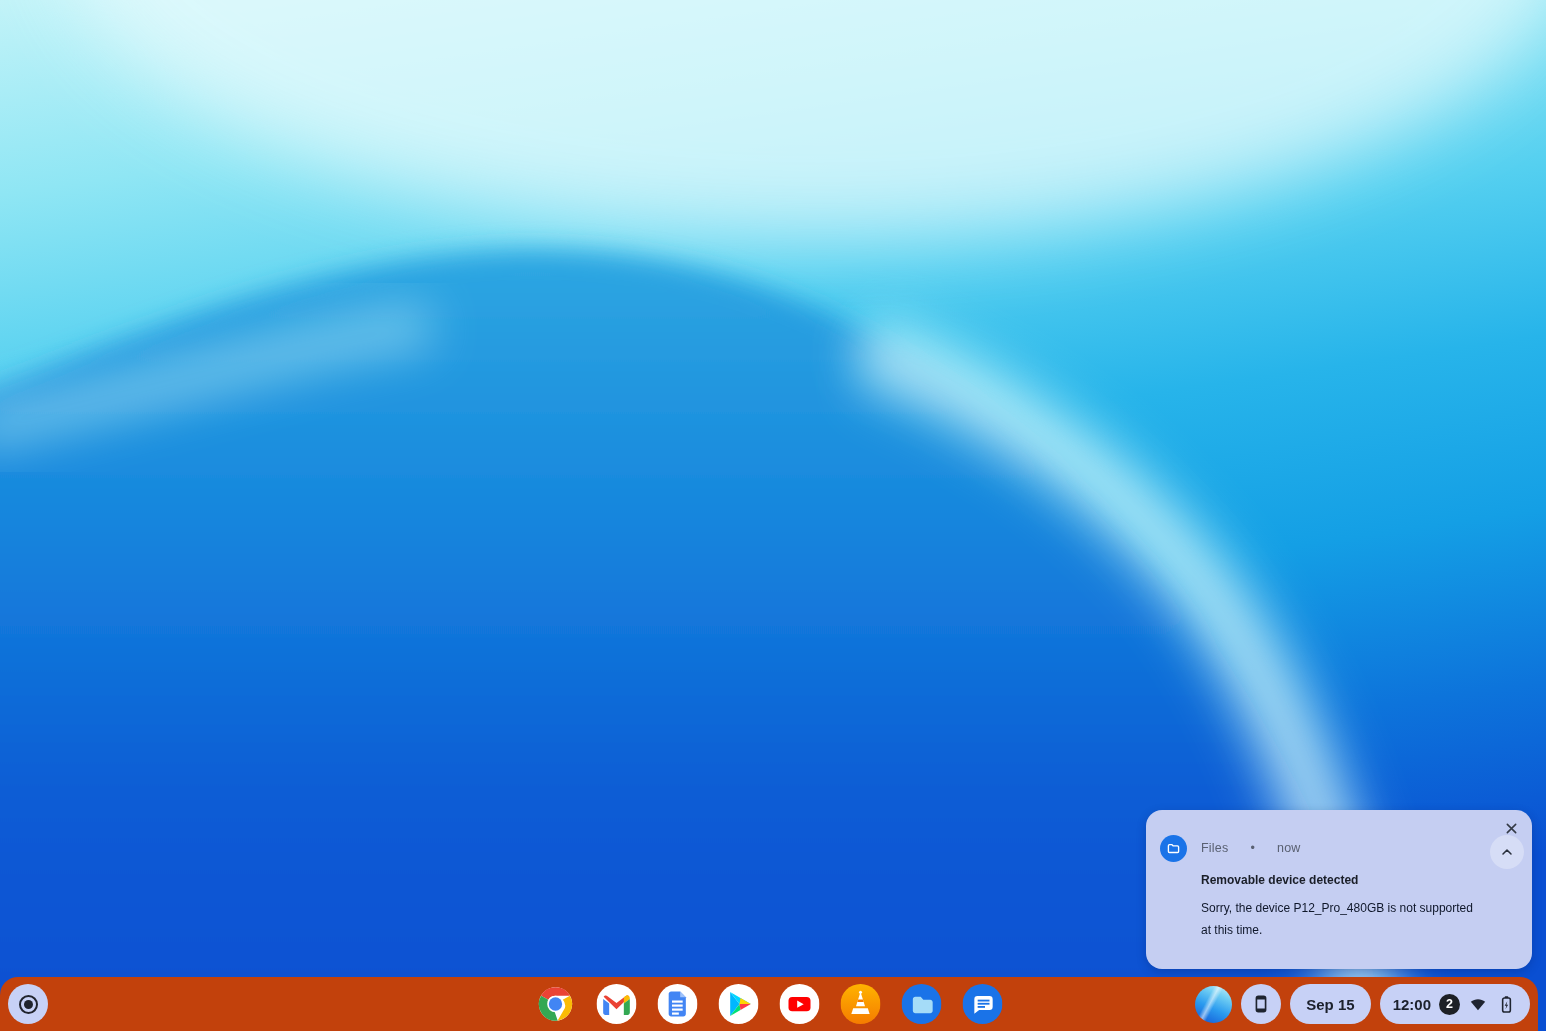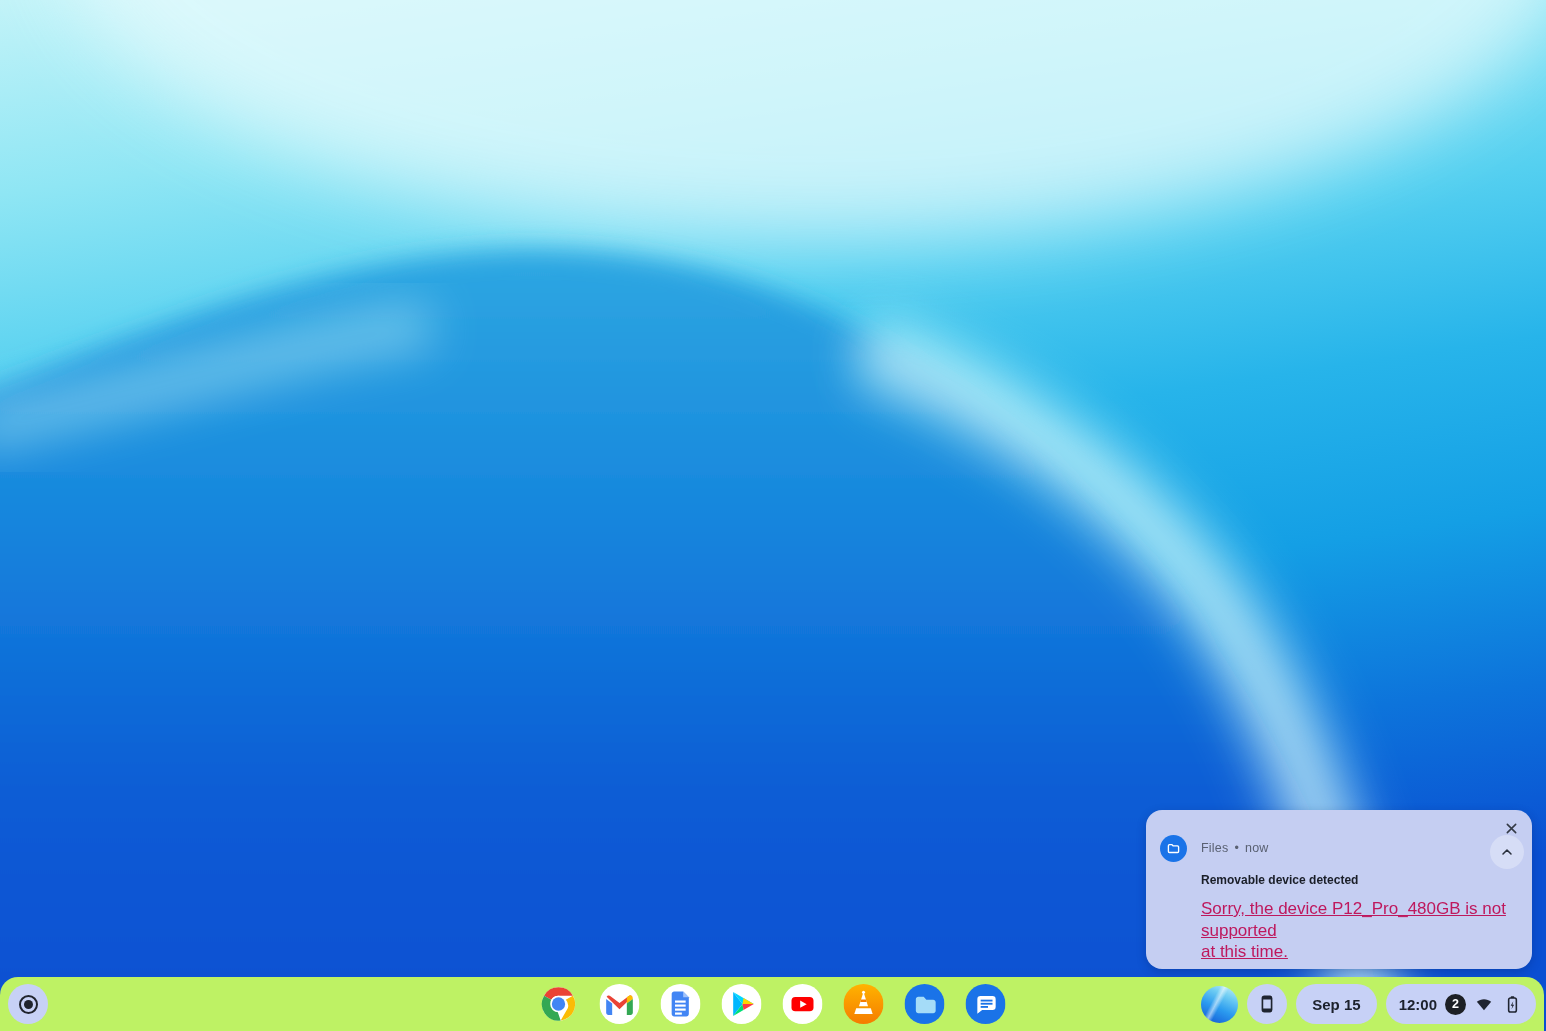--- a/index.html
+++ b/index.html
@@ -13,44 +13,44 @@
   .notification{
     position:absolute;right:14px;bottom:62px;width:386px;height:159px;
     background:#c5cef2;border-radius:16px;
     box-shadow:0 3px 10px rgba(5,35,110,.30);
   }
   .notif-appicon{
     position:absolute;left:14px;top:25px;width:27px;height:27px;border-radius:50%;
     background:#1a73e8;display:flex;align-items:center;justify-content:center;
   }
   .notif-source{
-    position:absolute;left:55px;top:31px;display:flex;align-items:center;gap:6px;
+    position:absolute;left:55px;top:31px;display:flex;align-items:center;gap:22px;
     font-size:12.5px;color:#5a6172;letter-spacing:.2px;
   }
   .notif-title{
     position:absolute;left:55px;top:63px;font-size:12px;font-weight:bold;color:#1a1e28;
   }
   .notif-body{
     position:absolute;left:55px;top:88px;width:326px;
-    font-size:17px;line-height:21.5px;color:#be185d;white-space:pre-line;text-decoration:underline;
+    font-size:12px;line-height:21.5px;color:#0f172a;white-space:pre-line;
   }
   .notif-close{
     position:absolute;top:8px;right:11px;width:20px;height:20px;border:none;background:transparent;
     padding:0;cursor:pointer;display:flex;align-items:center;justify-content:center;
   }
   .notif-collapse{
     position:absolute;top:25px;right:8px;width:34px;height:34px;border:none;border-radius:50%;
     background:rgba(255,255,255,.30);padding:0;cursor:pointer;
     display:flex;align-items:center;justify-content:center;
   }
 
   
   .shelf{
-    position:absolute;left:0;right:2px;bottom:0;height:54px;
-    background:#bef264;border-radius:18px 18px 0 0;
+    position:absolute;left:0;right:8px;bottom:0;height:54px;
+    background:#c2410c;border-radius:18px 18px 0 0;
   }
   .launcher{
     position:absolute;left:8px;bottom:7px;width:40px;height:40px;border:none;border-radius:50%;
     background:#c7d1f6;padding:0;cursor:pointer;display:flex;align-items:center;justify-content:center;
   }
   .launcher-ring{
     width:15px;height:15px;border:2.4px solid #20242e;border-radius:50%;
     display:flex;align-items:center;justify-content:center;
   }
   .launcher-dot{width:9px;height:9px;border-radius:50%;background:#20242e;}

